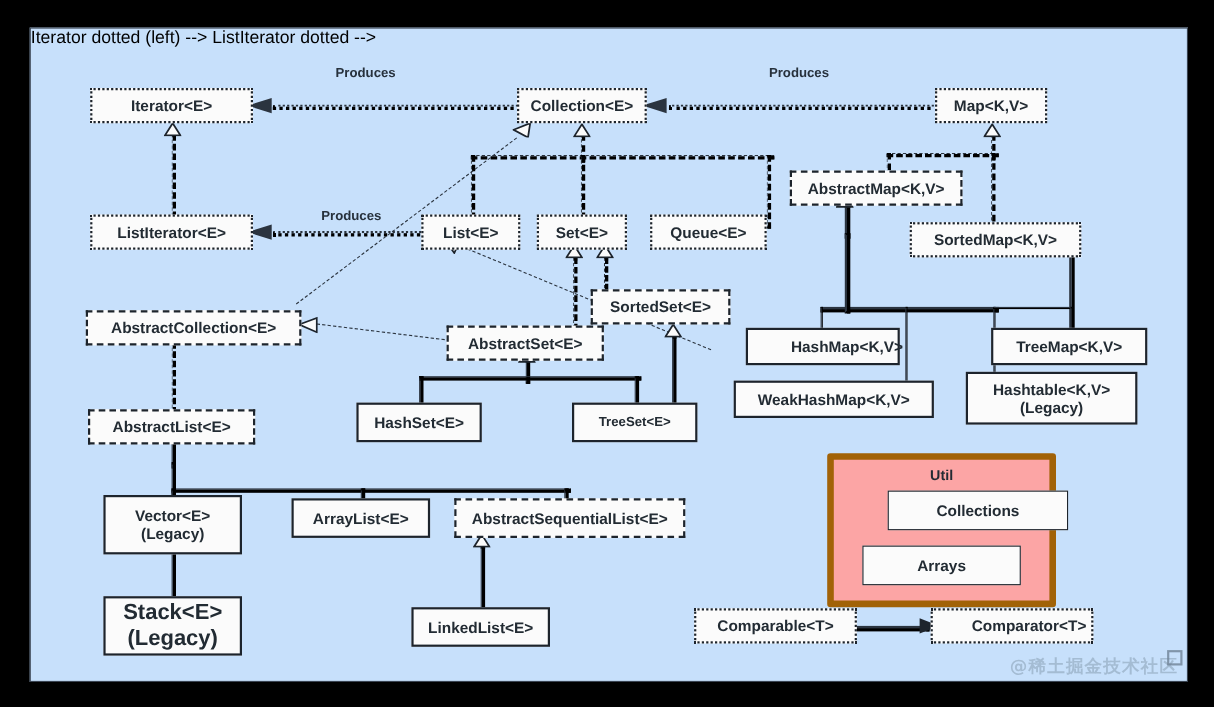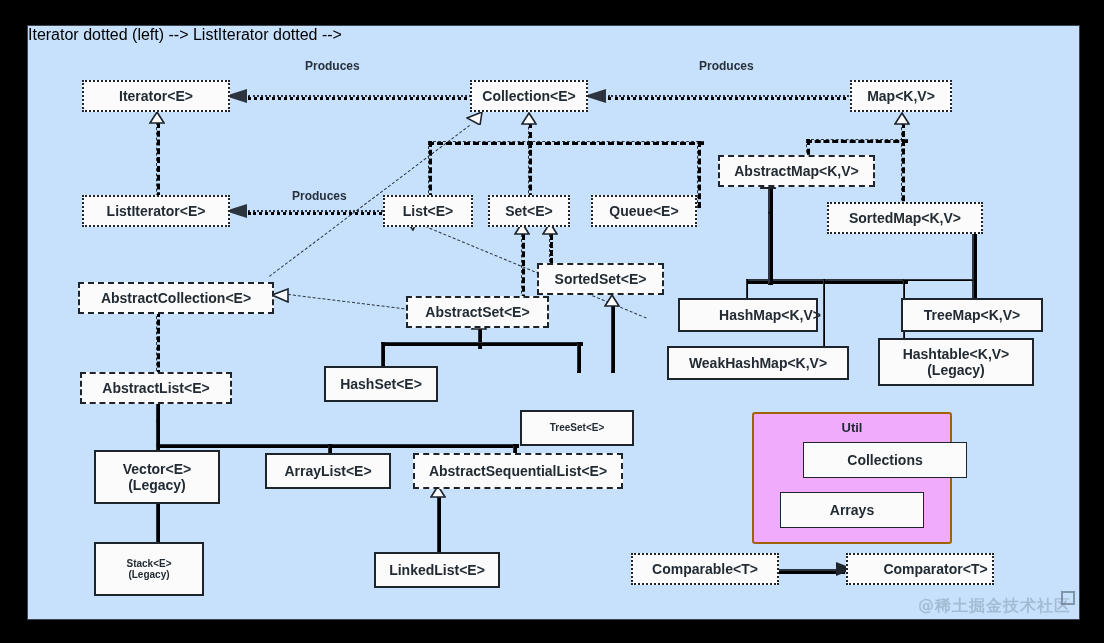--- a/index.html
+++ b/index.html
@@ -33,21 +33,21 @@
   
   .arr{position:absolute;z-index:4;}
   .arr svg{display:block;}
 
   #watermark{position:absolute;right:8px;bottom:2px;color:#9fb6cd;
              font-size:16px;font-weight:bold;opacity:.85;letter-spacing:1px;
              font-family:"DejaVu Sans",sans-serif;z-index:9;}
   #wmbox{position:absolute;right:4px;bottom:14px;width:10px;height:10px;
          border:2px solid #6f8296;z-index:9;opacity:.8;}
 
-  .utilbox{position:absolute;background:#f0abfc;border:2px solid #a16207;
+  .utilbox{position:absolute;background:#fca5a5;border:6px solid #a16207;
            border-radius:3px;z-index:3;text-decoration:underline;}
   .utiltitle{position:absolute;width:100%;text-align:center;font-weight:bold;
              font-size:13px;color:#222b33;top:6px;}
 </style>
 </head>
 <body>
 
 <div id="frame">
 <div id="canvas">
 
@@ -262,30 +262,30 @@
   <div class="node abs" style="left:509px;top:237px;width:127px;height:32px;font-size:14px;">SortedSet&lt;E&gt;</div>
 
   <div class="node abs" style="left:50px;top:256px;width:196px;height:32px;font-size:14px;">AbstractCollection&lt;E&gt;</div>
 
   <div class="node abs" style="left:378px;top:270px;width:143px;height:32px;font-size:14px;">AbstractSet&lt;E&gt;</div>
 
   <div class="node abs" style="left:52px;top:346px;width:152px;height:32px;font-size:14px;">AbstractList&lt;E&gt;</div>
 
   <div class="node cls" style="left:296px;top:340px;width:114px;height:36px;font-size:14px;">HashSet&lt;E&gt;</div>
 
-  <div class="node cls" style="left:492px;top:340px;width:114px;height:36px;font-size:10px;margin-top:44px;">TreeSet&lt;E&gt;</div>
+  <div class="node cls" style="left:492px;top:340px;width:114px;height:36px;font-size:12px;">TreeSet&lt;E&gt;</div>
 
   <div class="node cls" style="left:66px;top:424px;width:126px;height:54px;font-size:14px;white-space:pre-line;">Vector&lt;E&gt;
 (Legacy)</div>
 
   <div class="node cls" style="left:237px;top:427px;width:126px;height:36px;font-size:14px;">ArrayList&lt;E&gt;</div>
 
   <div class="node abs" style="left:385px;top:427px;width:210px;height:36px;font-size:14px;">AbstractSequentialList&lt;E&gt;</div>
 
-  <div class="node cls" style="left:66px;top:516px;width:110px;height:54px;font-size:10px;white-space:pre-line;">Stack&lt;E&gt;
+  <div class="node cls" style="left:66px;top:516px;width:126px;height:54px;font-size:20px;white-space:pre-line;">Stack&lt;E&gt;
 (Legacy)</div>
 
   <div class="node cls" style="left:346px;top:526px;width:126px;height:36px;font-size:14px;">LinkedList&lt;E&gt;</div>
 
   <div class="node iface" style="left:822px;top:54px;width:102px;height:32px;font-size:14px;">Map&lt;K,V&gt;</div>
 
   <div class="node abs" style="left:690px;top:129px;width:157px;height:32px;font-size:14px;">AbstractMap&lt;K,V&gt;</div>
 
   <div class="node iface" style="left:799px;top:176px;width:156px;height:32px;font-size:14px;">SortedMap&lt;K,V&gt;</div>
 

